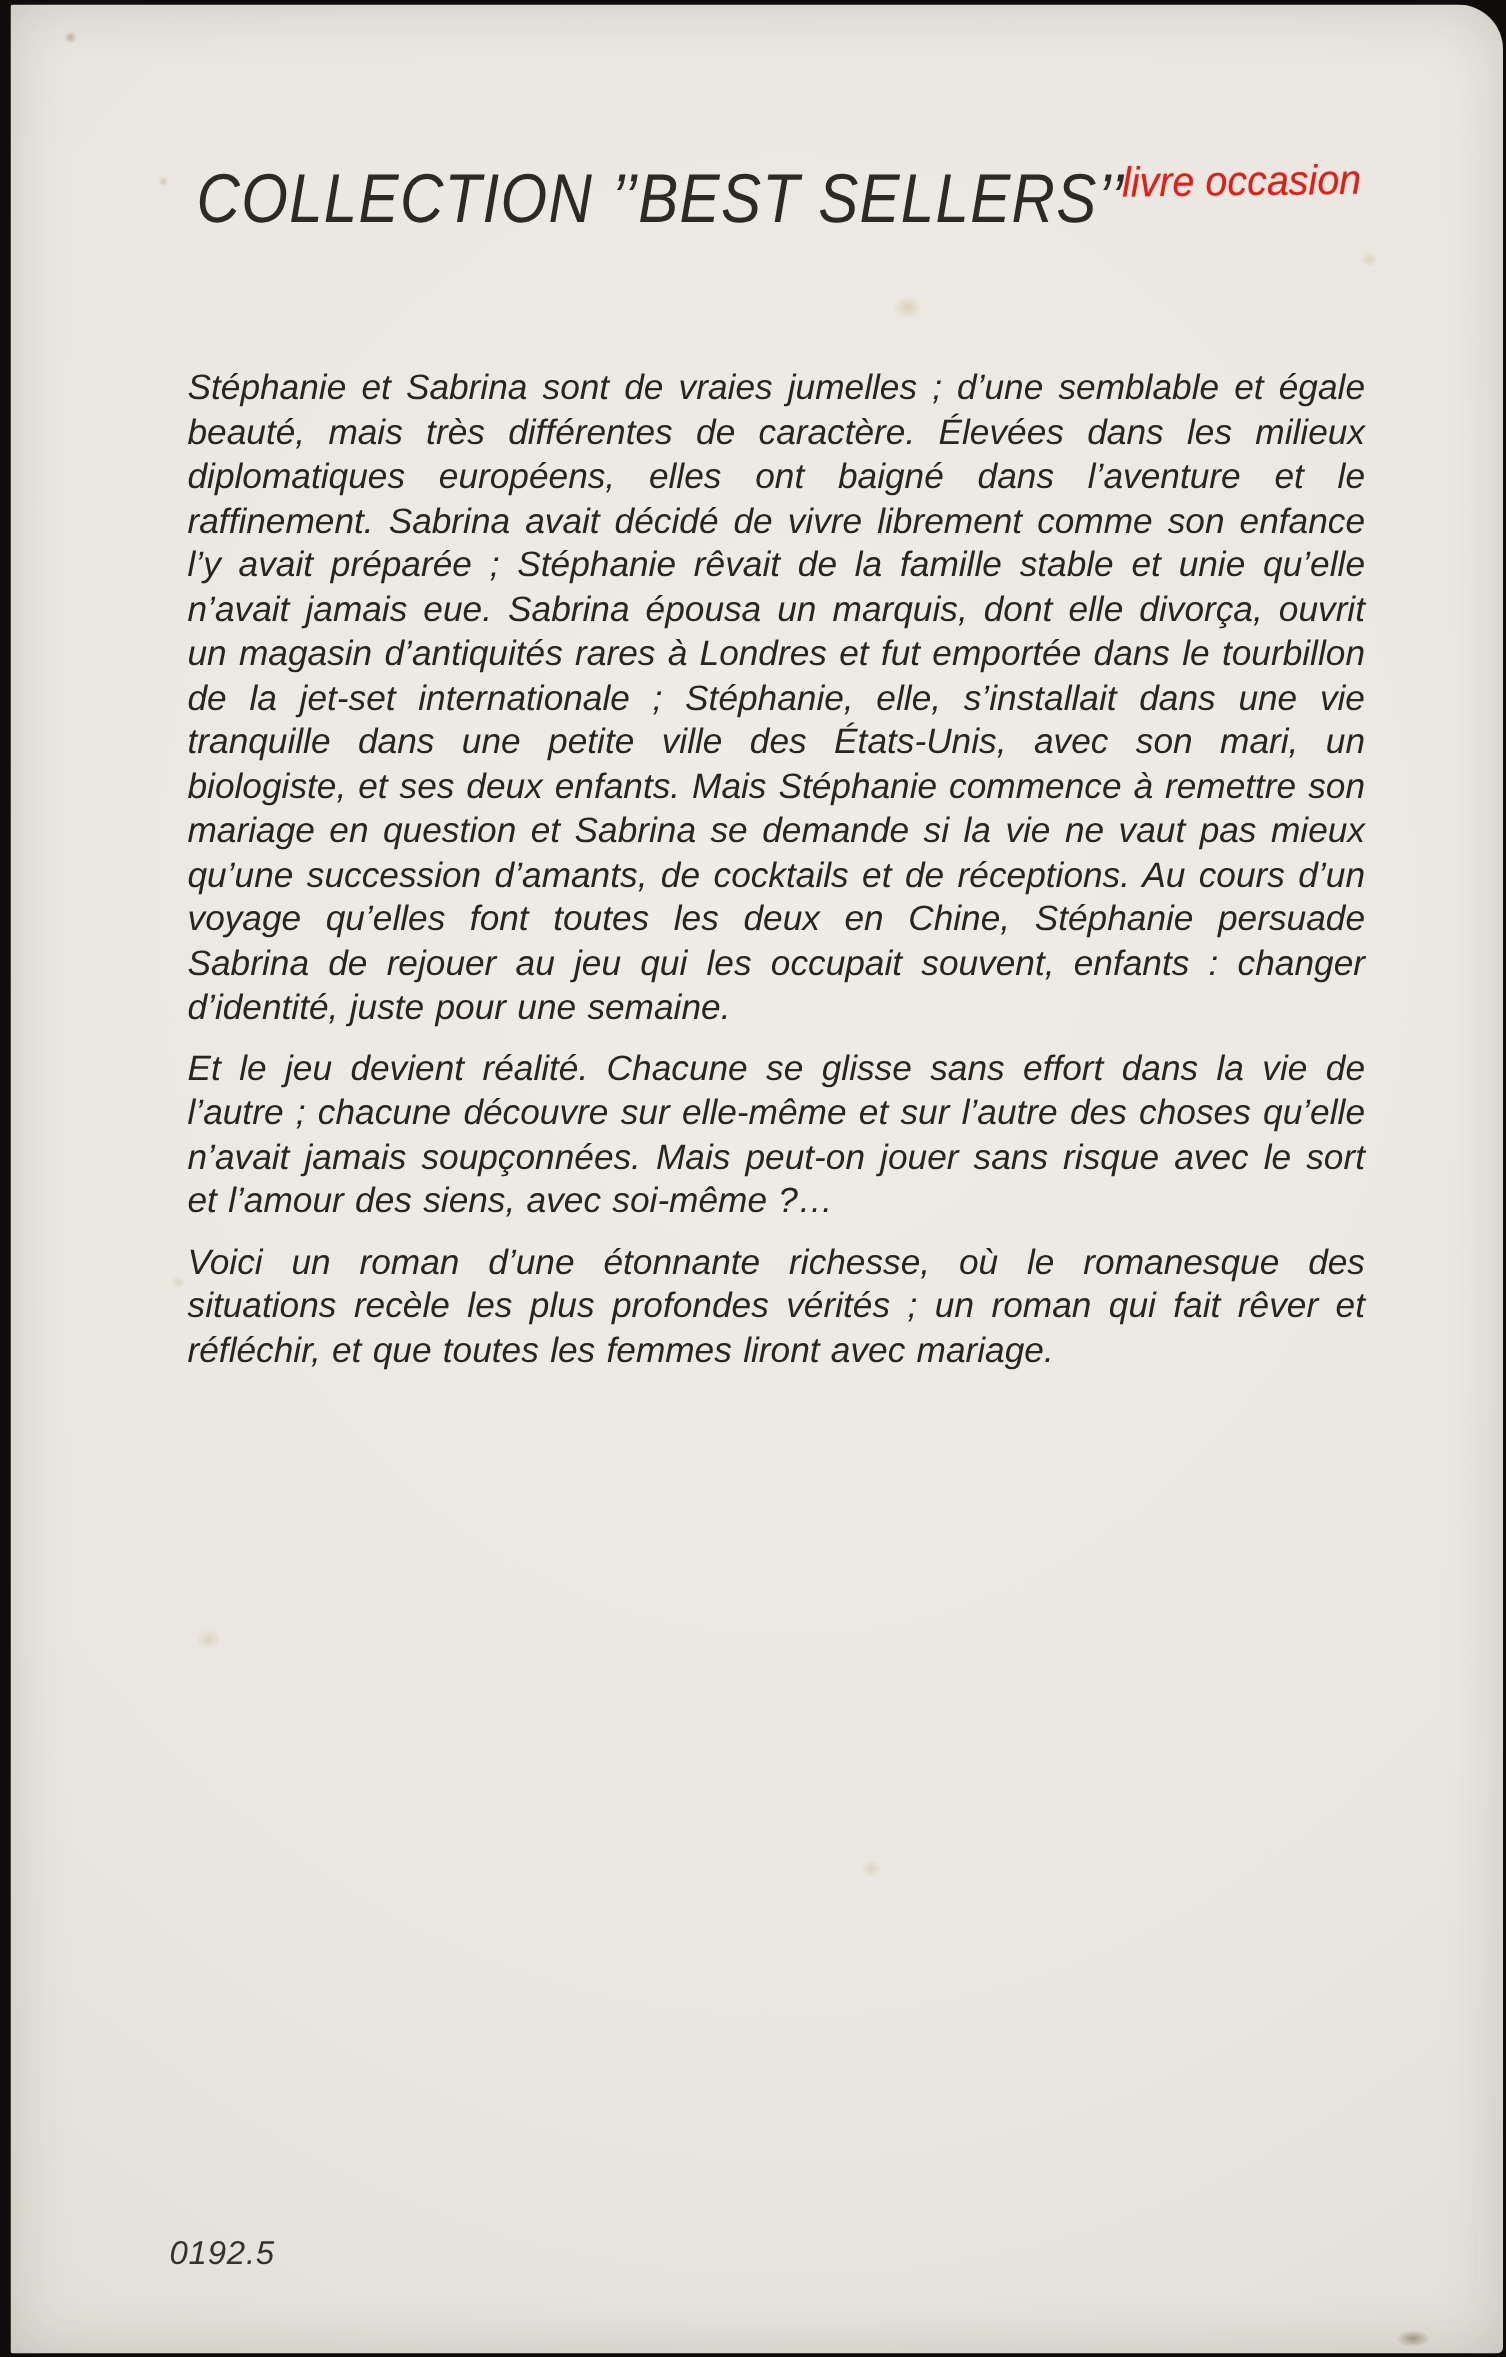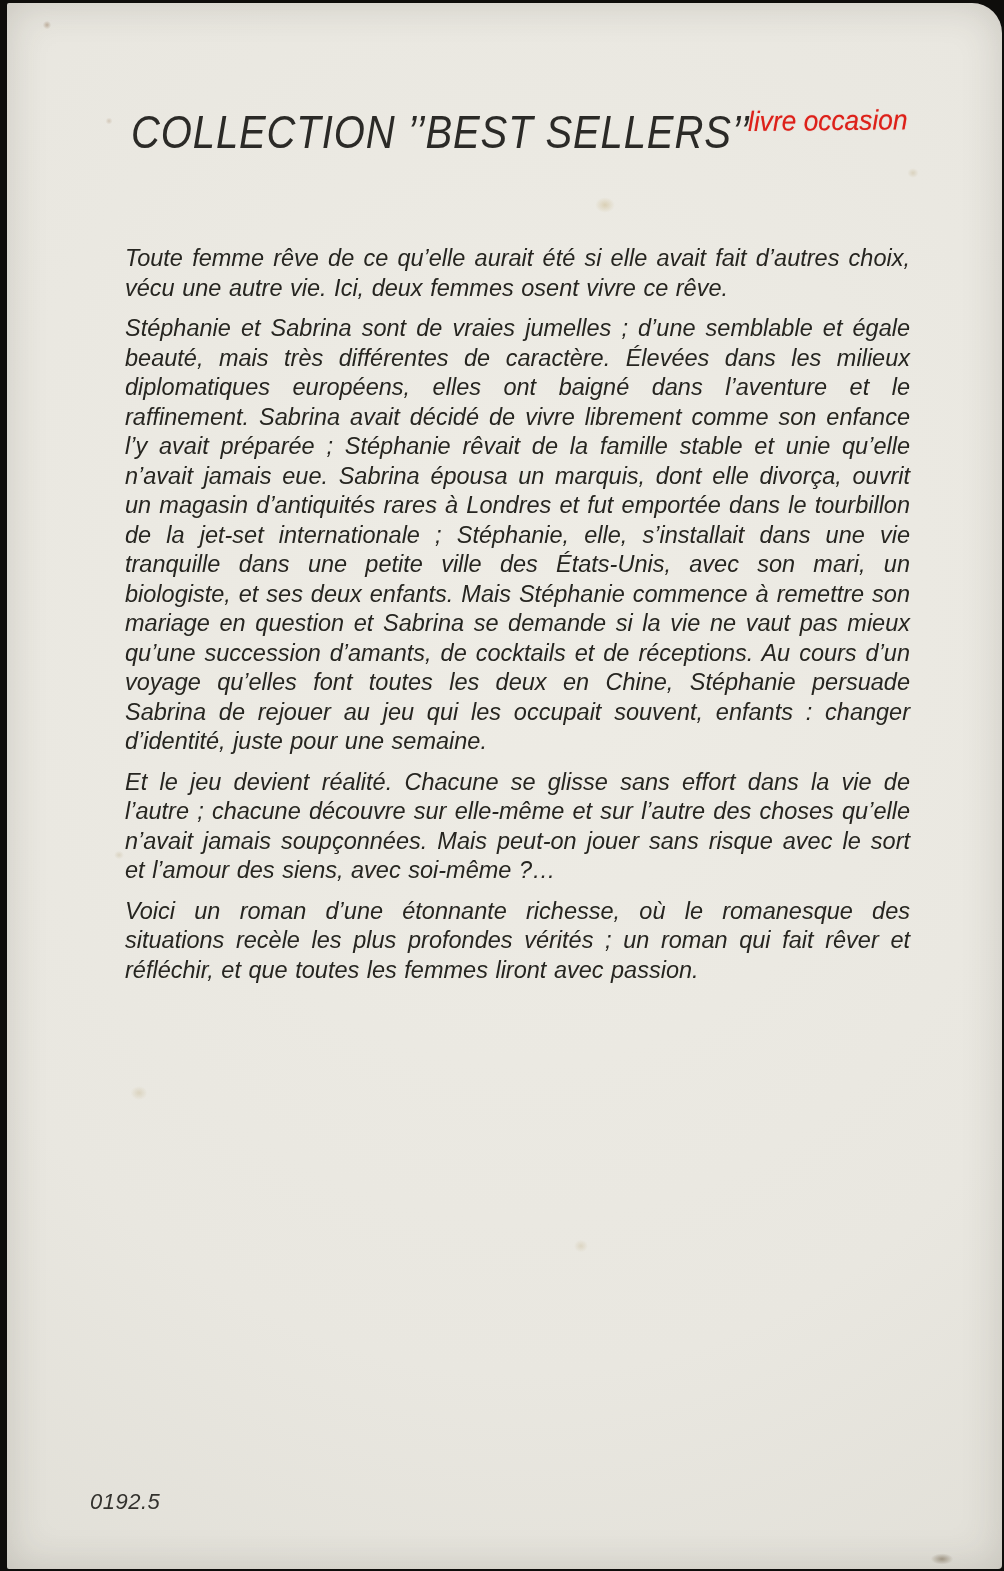--- a/index.html
+++ b/index.html
@@ -71,38 +71,37 @@
     font-size: 23.5px;
     line-height: 29.5px;
     text-align: justify;
   }
   .blurb p {
     margin: 0 0 11px 0;
     word-spacing: 1px;
   }
   .code {
     position: absolute;
-    left: 83px;
+    left: 106px;
     top: 1486px;
     font-size: 22px;
     letter-spacing: 0.5px;
     color: #33322e;
   }
 </style>
 </head>
 <body>
 
 <div class="cover">
 
   <h1 class="title">COLLECTION ’’BEST SELLERS’’</h1>
 
   <div class="stamp">livre occasion</div>
 
   <div class="blurb">
-    <p>Toute femme rêve de ce qu’elle aurait été si elle avait fait d’autres choix, vécu une autre vie. Ici, deux femmes osent vivre ce rêve.</p>
     <p>Stéphanie et Sabrina sont de vraies jumelles ; d’une semblable et égale beauté, mais très différentes de caractère. Élevées dans les milieux diplomatiques européens, elles ont baigné dans l’aventure et le raffinement. Sabrina avait décidé de vivre librement comme son enfance l’y avait préparée ; Stéphanie rêvait de la famille stable et unie qu’elle n’avait jamais eue. Sabrina épousa un marquis, dont elle divorça, ouvrit un magasin d’antiquités rares à Londres et fut emportée dans le tourbillon de la jet-set internationale ; Stéphanie, elle, s’installait dans une vie tranquille dans une petite ville des États-Unis, avec son mari, un biologiste, et ses deux enfants. Mais Stéphanie commence à remettre son mariage en question et Sabrina se demande si la vie ne vaut pas mieux qu’une succession d’amants, de cocktails et de réceptions. Au cours d’un voyage qu’elles font toutes les deux en Chine, Stéphanie persuade Sabrina de rejouer au jeu qui les occupait souvent, enfants : changer d’identité, juste pour une semaine.</p>
     <p>Et le jeu devient réalité. Chacune se glisse sans effort dans la vie de l’autre ; chacune découvre sur elle-même et sur l’autre des choses qu’elle n’avait jamais soupçonnées. Mais peut-on jouer sans risque avec le sort et l’amour des siens, avec soi-même ?…</p>
-    <p>Voici un roman d’une étonnante richesse, où le romanesque des situations recèle les plus profondes vérités ; un roman qui fait rêver et réfléchir, et que toutes les femmes liront avec passion.</p>
+    <p>Voici un roman d’une étonnante richesse, où le romanesque des situations recèle les plus profondes vérités ; un roman qui fait rêver et réfléchir, et que toutes les femmes liront avec mariage.</p>
   </div>
 
   <div class="code">0192.5</div>
 
 </div>
 
 </body></html>

